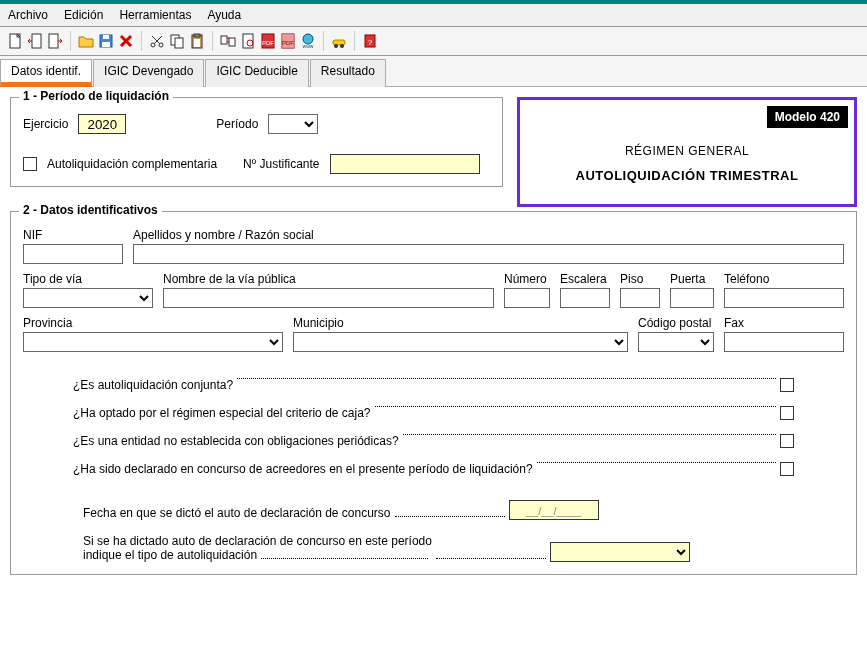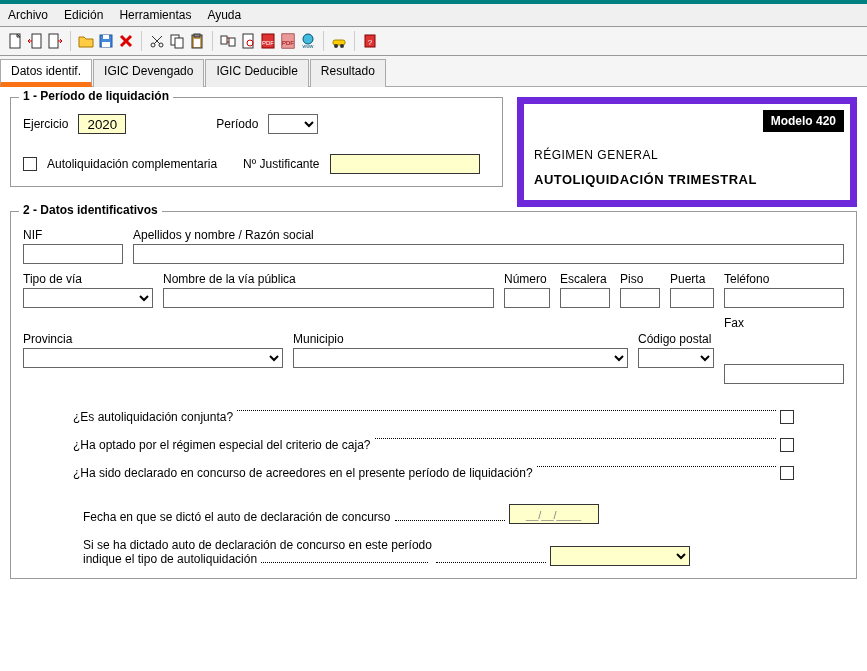--- a/index.html
+++ b/index.html
@@ -86,25 +86,25 @@
     position: absolute;
     top: -9px;
     left: 8px;
     background: #fff;
     padding: 0 4px;
     font-weight: bold;
   }
   .left-panel { flex: 1; }
   .right-panel {
     width: 340px;
-    border: 7px solid #6d28d9;
+    border: 3px solid #6d28d9;
     padding: 10px;
     position: relative;
     min-height: 110px;
-    text-align: left;
+    text-align: center;
   }
   .modelo-badge {
     position: absolute;
     top: 6px;
     right: 6px;
     background: #000;
     color: #fff;
     font-weight: bold;
     padding: 4px 8px;
   }
@@ -381,38 +381,43 @@
         <select class="plain" style="width:100%;"></select>
       </div>
       <div style="flex:1;">
         <label>Municipio</label>
         <select class="plain" style="width:100%;"></select>
       </div>
       <div style="width:76px;">
         <label>Código postal</label>
         <select class="plain" style="width:100%;"></select>
       </div>
-      <div style="width:120px;gap:32px;">
+      <div style="width:120px;">
         <label>Fax</label>
         <input class="plain" style="width: 100%;">
       </div>
     </div>
 
     <div class="questions" id="questions">
         <div class="qrow">
           <span class="qtext">¿Es autoliquidación conjunta?</span>
           <span class="dots"></span>
           <span class="qcheck"></span>
         </div>
         <div class="qrow">
           <span class="qtext">¿Ha optado por el régimen especial del criterio de caja?</span>
           <span class="dots"></span>
           <span class="qcheck"></span>
         </div>
         <div class="qrow">
+          <span class="qtext">¿Es una entidad no establecida con obligaciones periódicas?</span>
+          <span class="dots"></span>
+          <span class="qcheck"></span>
+        </div>
+        <div class="qrow">
           <span class="qtext">¿Ha sido declarado en concurso de acreedores en el presente período de liquidación?</span>
           <span class="dots"></span>
           <span class="qcheck"></span>
         </div>
       </div>
 
     <div class="indent" style="display:flex;align-items:flex-end;margin-bottom:14px;">
       <span>Fecha en que se dictó el auto de declaración de concurso</span>
       <span class="dots" style="max-width:110px;"></span>
       <span class="date-field">__/__/____</span>

